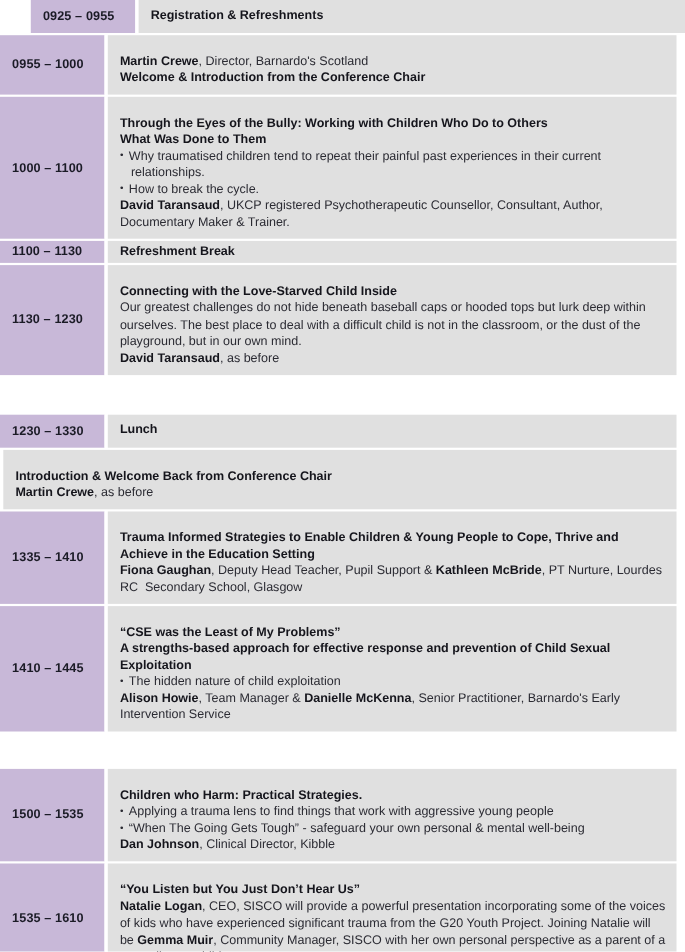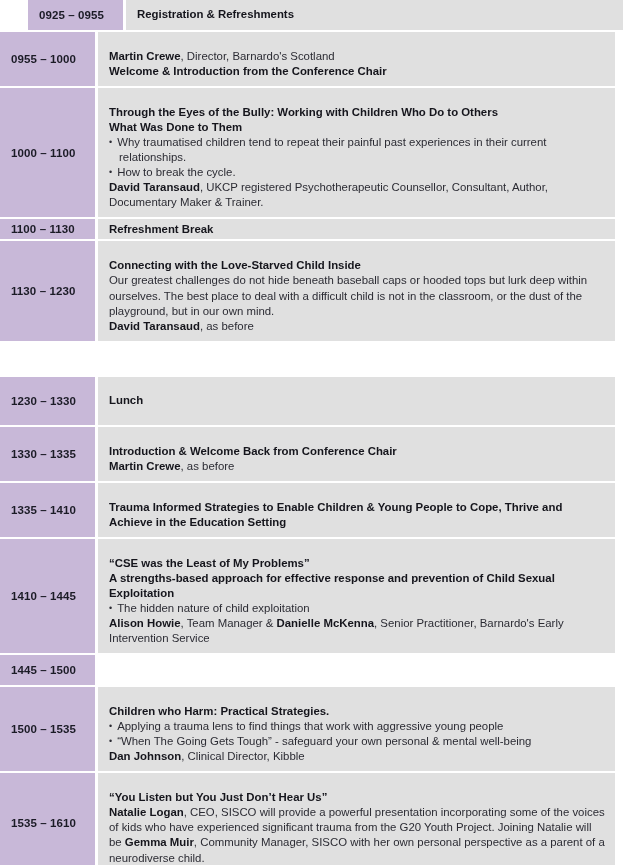--- a/index.html
+++ b/index.html
@@ -131,54 +131,53 @@
     </div>
     <div class="row">
       <div class="time-cell">1130 – 1230</div>
       <div class="gap"></div>
       <div class="detail-cell">
         <span class="line ttl">Connecting with the Love-Starved Child Inside</span>
         <span class="line">Our greatest challenges do not hide beneath baseball caps or hooded tops but lurk deep within ourselves. The best place to deal with a difficult child is not in the classroom, or the dust of the playground, but in our own mind.</span>
         <span class="line"><span class="nm">David Taransaud</span><span>, as before</span></span>
       </div>
     </div>
-    <div class="row simple" style="height: 48px; margin-top: 36px;">
+    <div class="row simple" style="height: 30px; margin-top: 36px;">
       <div class="time-cell">1230 – 1330</div>
       <div class="gap"></div>
       <div class="detail-cell">
         <span class="line ttl">Lunch</span>
       </div>
     </div>
     <div class="row">
-      <div class="time-cell">1330 – 1335</div>
       <div class="gap"></div>
       <div class="detail-cell">
         <span class="line ttl">Introduction &amp; Welcome Back from Conference Chair</span>
         <span class="line"><span class="nm">Martin Crewe</span><span>, as before</span></span>
       </div>
     </div>
     <div class="row">
       <div class="time-cell">1335 – 1410</div>
       <div class="gap"></div>
       <div class="detail-cell">
         <span class="line ttl">Trauma Informed Strategies to Enable Children &amp; Young People to Cope, Thrive and Achieve in the Education Setting</span>
+        <span class="line"><span class="nm">Fiona Gaughan</span><span>, Deputy Head Teacher, Pupil Support &amp; </span><span class="nm">Kathleen McBride</span><span style="white-space: pre-wrap;">, PT Nurture, Lourdes RC  Secondary School, Glasgow</span></span>
       </div>
     </div>
     <div class="row">
       <div class="time-cell">1410 – 1445</div>
       <div class="gap"></div>
       <div class="detail-cell">
         <span class="line ttl">“CSE was the Least of My Problems”</span>
         <span class="line ttl">A strengths-based approach for effective response and prevention of Child Sexual Exploitation</span>
         <span class="bullet">The hidden nature of child exploitation</span>
         <span class="line"><span class="nm">Alison Howie</span><span>, Team Manager &amp; </span><span class="nm">Danielle McKenna</span><span>, Senior Practitioner, Barnardo's Early Intervention Service</span></span>
       </div>
     </div>
     <div class="row simple" style="height: 30px;">
-      <div class="time-cell">1445 – 1500</div>
       <div class="gap"></div>
     </div>
     <div class="row">
       <div class="time-cell">1500 – 1535</div>
       <div class="gap"></div>
       <div class="detail-cell">
         <span class="line ttl">Children who Harm: Practical Strategies.</span>
         <span class="bullet">Applying a trauma lens to find things that work with aggressive young people</span>
         <span class="bullet">“When The Going Gets Tough” - safeguard your own personal &amp; mental well-being</span>
         <span class="line"><span class="nm">Dan Johnson</span><span>, Clinical Director, Kibble</span></span>

